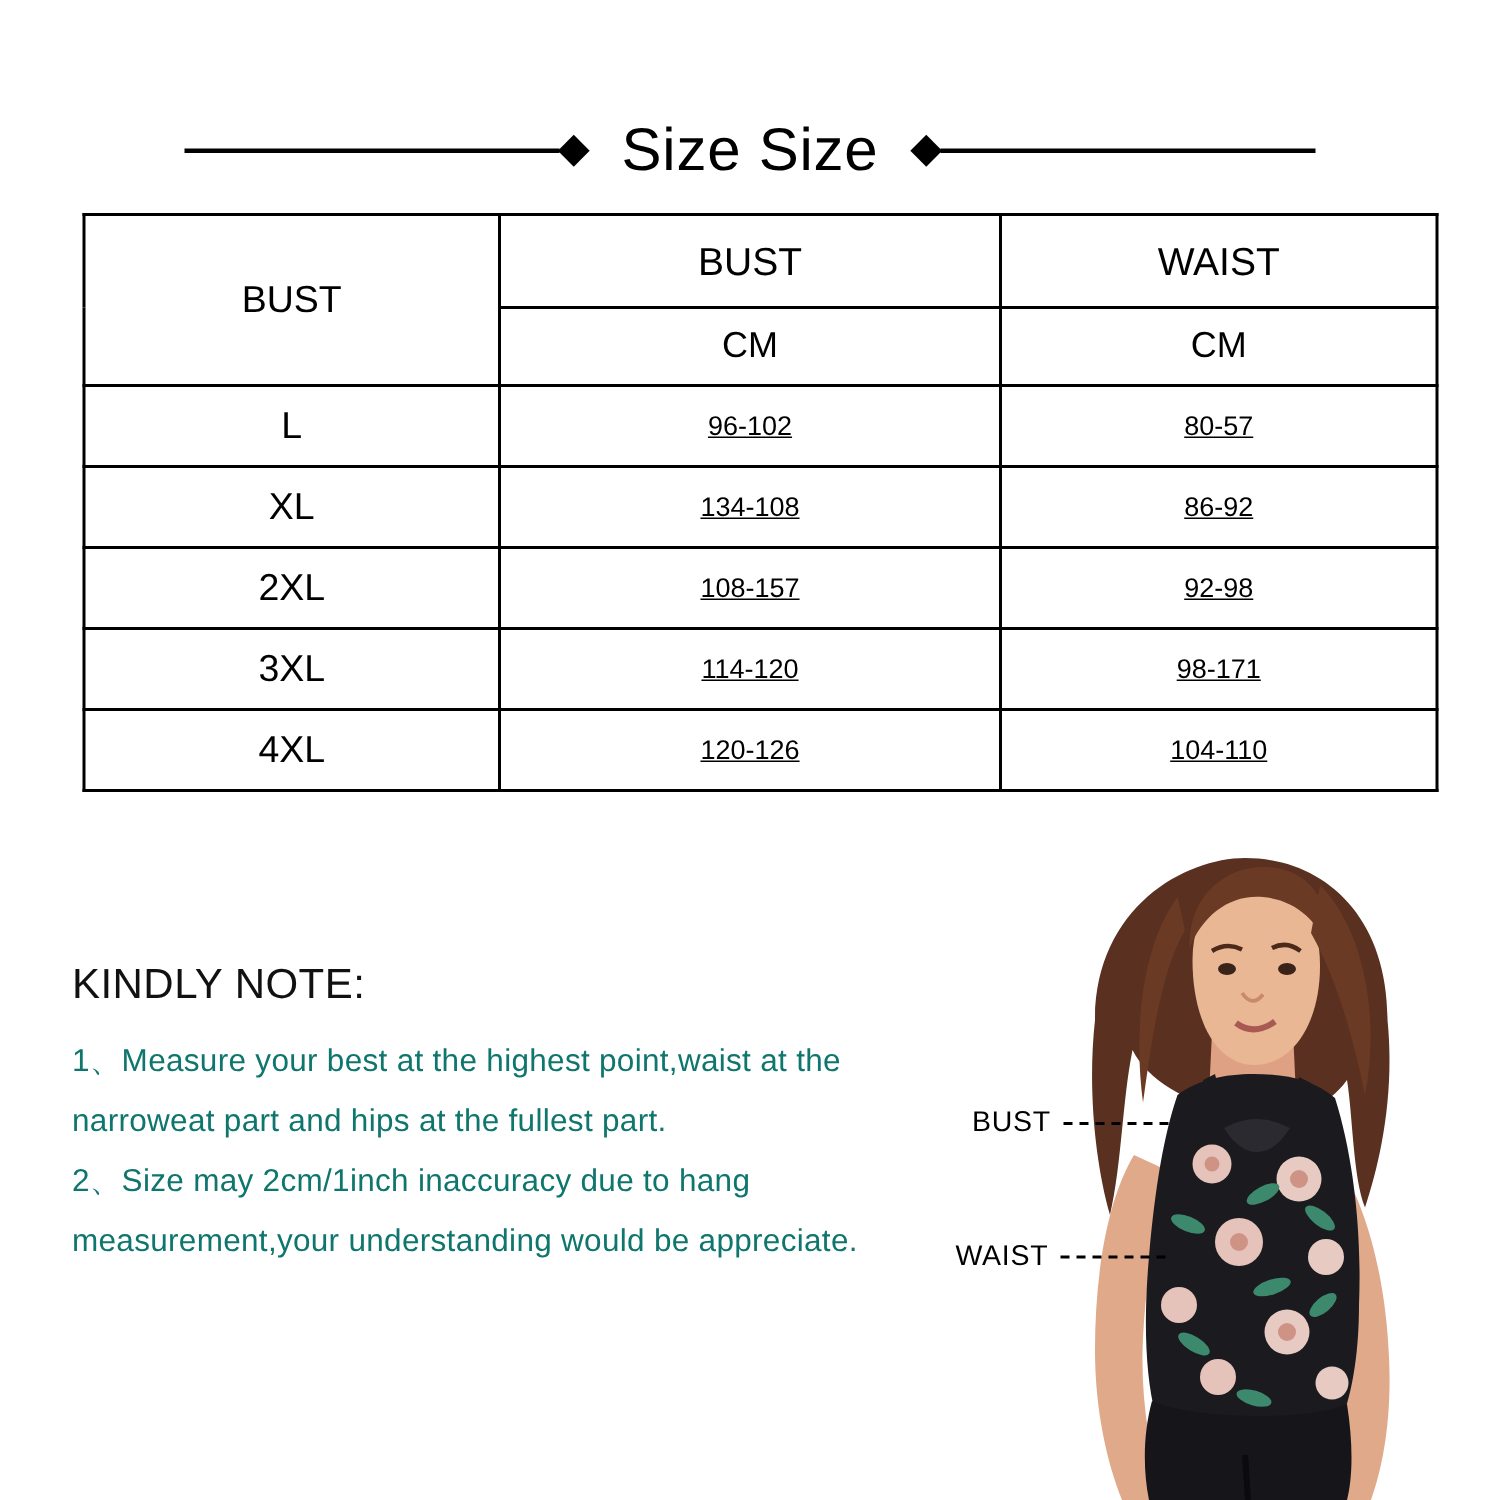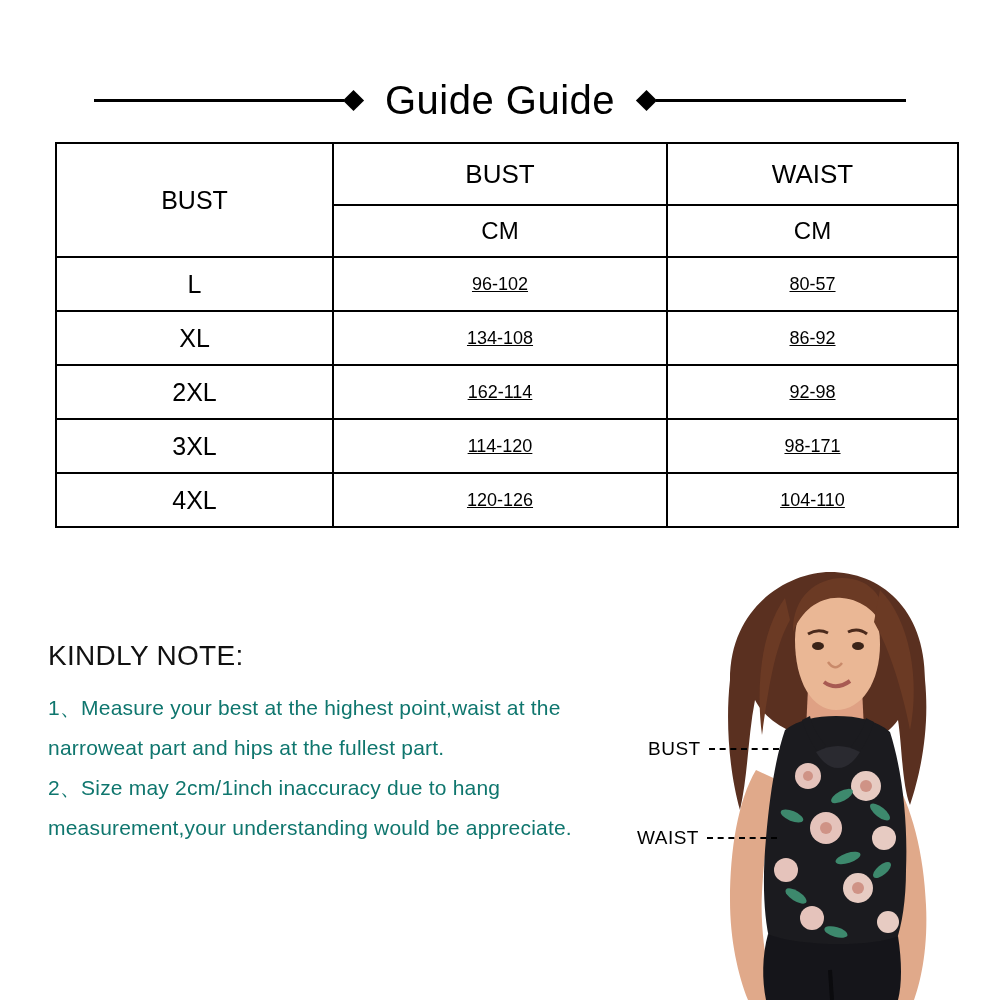--- a/index.html
+++ b/index.html
@@ -146,21 +146,21 @@
   #callout-waist { left: 637px; top: 827px; }
 </style>
 </head>
 <body>
 
 <div class="title-row">
   <span class="deco">
     <span class="bar short"></span>
     <span class="diamond"></span>
   </span>
-  <span class="title-text">Guide Guide</span>
+  <span class="title-text">Size Size</span>
   <span class="deco">
     <span class="diamond"></span>
     <span class="bar"></span>
   </span>
 </div>
 
 <table class="size-table">
   <tbody>
     <tr>
       <td class="col-size hdr-main size-label" rowspan="2">BUST</td>
@@ -177,21 +177,21 @@
       <td class="cell-val">96-102</td>
       <td class="cell-val">80-57</td>
     </tr>
     <tr>
       <td class="cell-size">XL</td>
       <td class="cell-val">134-108</td>
       <td class="cell-val">86-92</td>
     </tr>
     <tr>
       <td class="cell-size">2XL</td>
-      <td class="cell-val">162-114</td>
+      <td class="cell-val">108-157</td>
       <td class="cell-val">92-98</td>
     </tr>
     <tr>
       <td class="cell-size">3XL</td>
       <td class="cell-val">114-120</td>
       <td class="cell-val">98-171</td>
     </tr>
     <tr>
       <td class="cell-size">4XL</td>
       <td class="cell-val">120-126</td>

